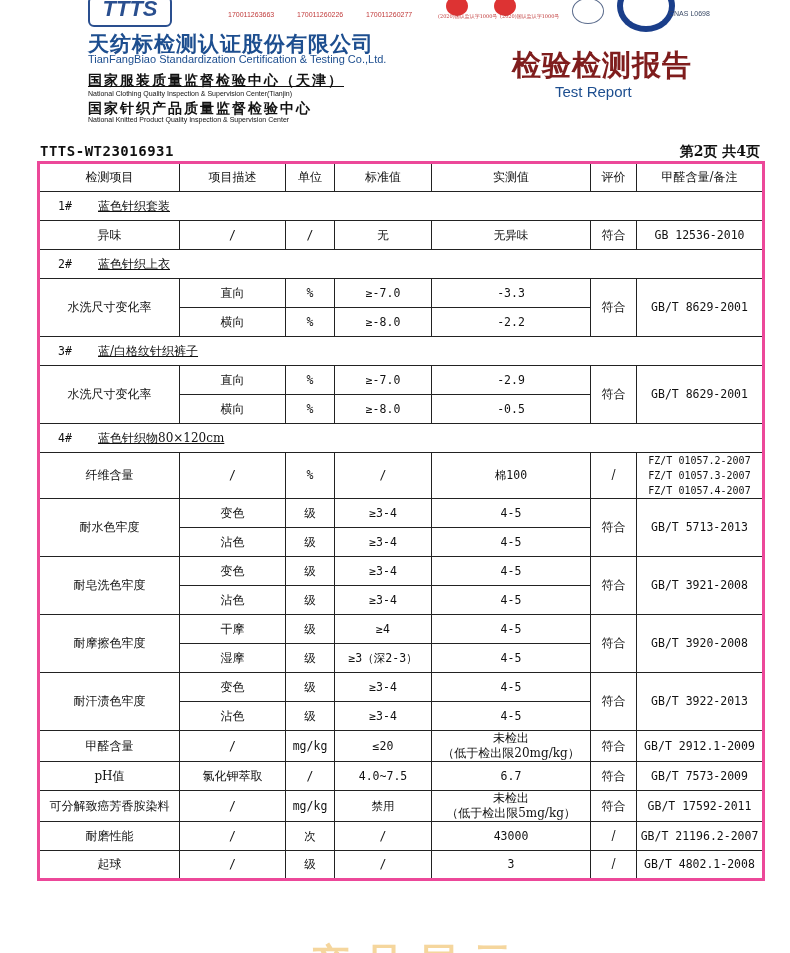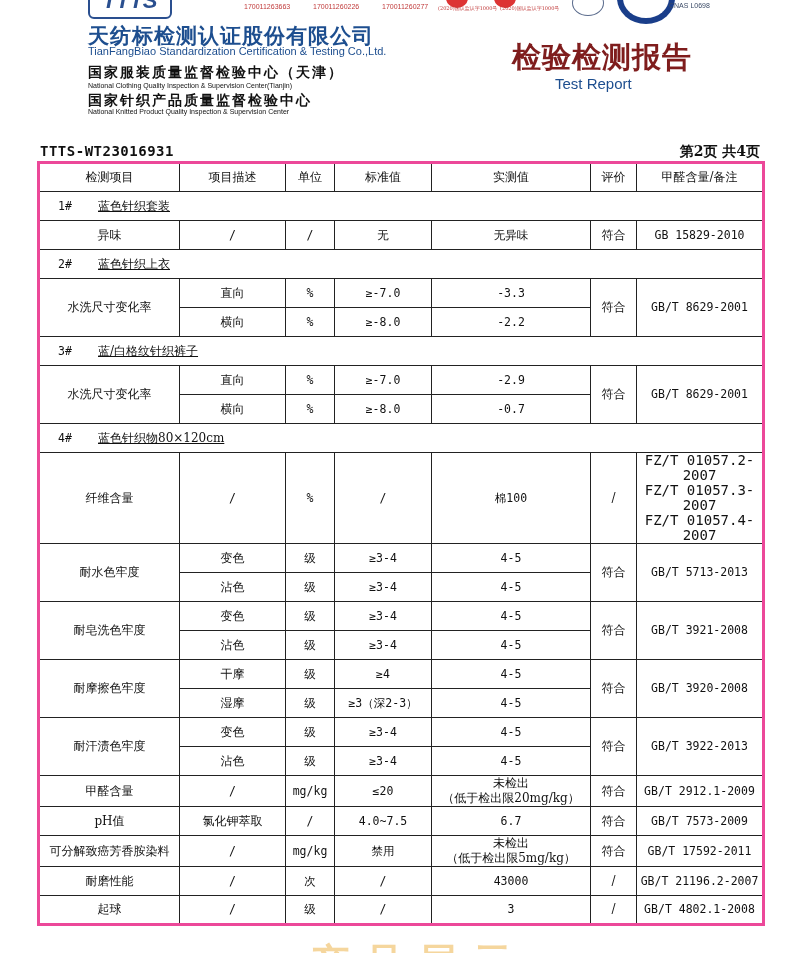--- a/index.html
+++ b/index.html
@@ -1,43 +1,43 @@
 <!DOCTYPE html>
 <html><head>
 <meta charset="utf-8">
 <style>
   html, body { margin:0; padding:0; background:#ffffff; }
   body { width:790px; height:953px; position:relative; overflow:hidden; font-family:"DejaVu Serif", serif; color:#111; }
-  .hdr { position:absolute; left:0; top:2px; width:720px; height:130px;padding-left:16px; }
+  .hdr { position:absolute; left:0; top:10px; width:720px; height:130px; }
   .logo-box { position:absolute; left:88px; top:-14px; width:80px; height:27px; border:2px solid #2a4f8f; border-radius:6px; color:#2a4f8f; font:italic bold 22px "Liberation Sans", sans-serif; text-align:center; line-height:22px; }
   .certnums { position:absolute; top:1px; font:7px "Liberation Sans", sans-serif; color:#c03a3a; }
   .certnum { position:absolute; white-space:nowrap; }
   .certsmall { position:absolute; white-space:nowrap; font-size:5px; color:#c03a3a; }
   .red-seal { position:absolute; top:-14px; width:22px; height:20px; border-radius:50%; background:#d33; }
   .gray-seal { position:absolute; left:572px; top:-12px; width:30px; height:24px; border-radius:50%; border:1px solid #5a6b8c; }
   .blue-seal { position:absolute; left:617px; top:-30px; width:46px; height:40px; border-radius:50%; border:6px solid #1a3e8a; border-top-color:transparent; }
   .cnas { position:absolute; left:669px; top:0px; font:7px "Liberation Sans", sans-serif; color:#3a4a66; }
   .co-cn { position:absolute; left:88px; top:20px; font:bold 21px "Liberation Sans", sans-serif; color:#1d4e8f; letter-spacing:1px; }
   .co-en { position:absolute; left:88px; top:43px; font:11px "Liberation Sans", sans-serif; color:#1d4e8f;text-align:center; }
-  .c1-cn { position:absolute; left:88px; top:62px; font:bold 14px "Liberation Sans", sans-serif; color:#111; letter-spacing:2px; }
+  .c1-cn { position:absolute; left:88px; top:62px; font:bold 14px "Liberation Sans", sans-serif; color:#111; letter-spacing:2px;text-decoration:underline; }
   .c1-en { position:absolute; left:88px; top:80px; font:7px "Liberation Sans", sans-serif; color:#111; }
   .c2-cn { position:absolute; left:88px; top:90px; font:bold 14px "Liberation Sans", sans-serif; color:#111; letter-spacing:2px;text-align:center; }
   .c2-en { position:absolute; left:88px; top:106px; font:7px "Liberation Sans", sans-serif; color:#111; }
   .rpt-cn { position:absolute; left:512px; top:36px; font:bold 29px "DejaVu Serif", serif; color:#7f1d1d; letter-spacing:1px; }
   .rpt-en { position:absolute; left:555px; top:73px; font:15px "Liberation Sans", sans-serif; color:#1d4e8f; }
 
   .docno { position:absolute; left:40px; top:143px; font:bold 14px "DejaVu Sans Mono", monospace; letter-spacing:0.5px; }
   .pageno { position:absolute; right:30px; top:143px; font:bold 14px "DejaVu Serif", serif; }
 
   table.rep { position:absolute; left:37px; top:161px; width:725px; border-collapse:collapse; border:3px solid #ec4899; table-layout:fixed; font-size:12px; }
   table.rep td { border:1px solid #222; text-align:center; vertical-align:middle; padding:0; line-height:15px; }
   table.rep td.sec { text-align:left; padding-left:18px;text-decoration:underline; }
   .sec-no { display:inline-block; width:40px; }
   .mono { font-family:"DejaVu Sans Mono", monospace; font-size:11.5px; }
-  .std3 { font-family:"DejaVu Sans Mono", monospace; font-size:14px; line-height:15px; text-align:right; padding-right:4px; }
+  .std3 { font-family:"DejaVu Sans Mono", monospace; font-size:10px; line-height:15px; text-align:right; padding-right:4px; }
   .r30 { height:29px; }
   .r44 { height:44px; }
 
   .footer-watermark { position:absolute; left:310px; top:936px; font:bold 40px "Liberation Sans", sans-serif; color:#f4cf8c; letter-spacing:14px; opacity:0.85; }
 </style>
 </head>
 <body>
 
 <div class="hdr">
   <div class="logo-box">TTTS</div>
@@ -91,21 +91,21 @@
   <tr class="r30">
         <td colspan="7" class="sec"><span class="sec-no mono">1#</span><span>蓝色针织套装</span></td>
       </tr>
       <tr class="r30">
         <td>异味</td>
         <td class="mono">/</td>
         <td class="mono">/</td>
         <td class="mono">无</td>
         <td class="mono">无异味</td>
         <td>符合</td>
-        <td class="mono">GB 15829-2010</td>
+        <td class="mono">GB 12536-2010</td>
       </tr>
       <tr class="r30">
         <td colspan="7" class="sec"><span class="sec-no mono">2#</span><span>蓝色针织上衣</span></td>
       </tr>
       <tr class="r30">
         <td rowspan="2">水洗尺寸变化率</td>
         <td>直向</td>
         <td class="mono">%</td>
         <td class="mono">≥-7.0</td>
         <td class="mono">-3.3</td>
@@ -127,21 +127,21 @@
         <td class="mono">%</td>
         <td class="mono">≥-7.0</td>
         <td class="mono">-2.9</td>
         <td rowspan="2">符合</td>
         <td rowspan="2" class="mono">GB/T 8629-2001</td>
       </tr>
       <tr class="r30">
         <td>横向</td>
         <td class="mono">%</td>
         <td class="mono">≥-8.0</td>
-        <td class="mono">-0.7</td>
+        <td class="mono">-0.5</td>
       </tr>
       <tr class="r30">
         <td colspan="7" class="sec"><span class="sec-no mono">4#</span><span>蓝色针织物80×120cm</span></td>
       </tr>
       <tr class="r44">
         <td>纤维含量</td>
         <td class="mono">/</td>
         <td class="mono">%</td>
         <td class="mono">/</td>
         <td class="mono">棉100</td>

